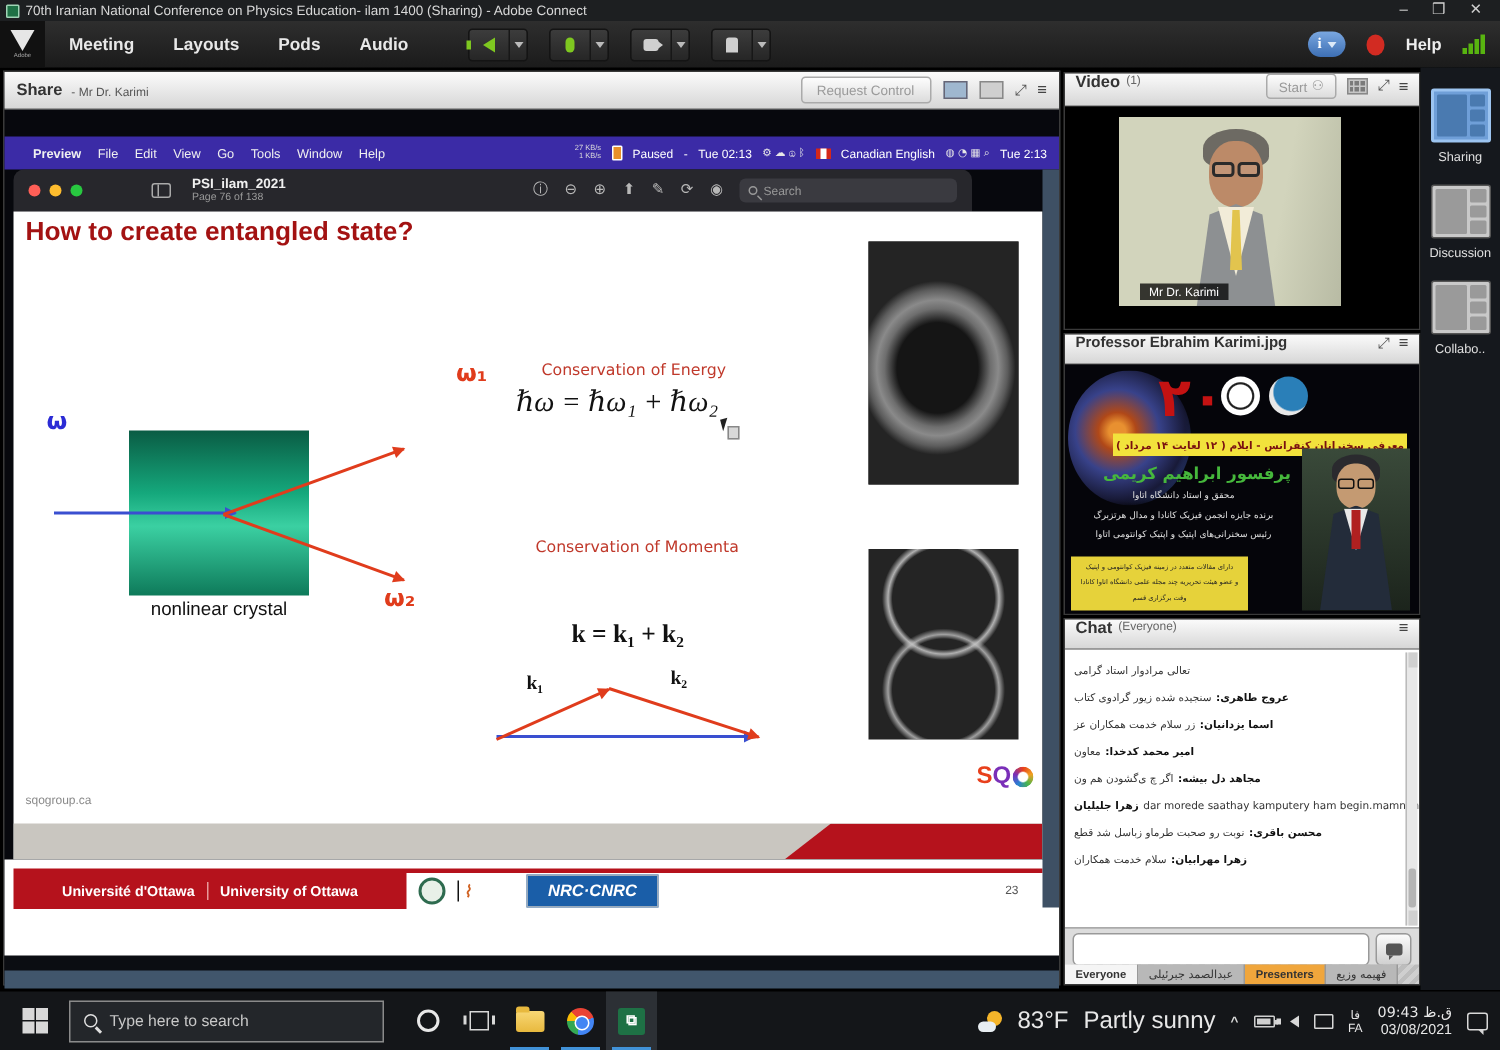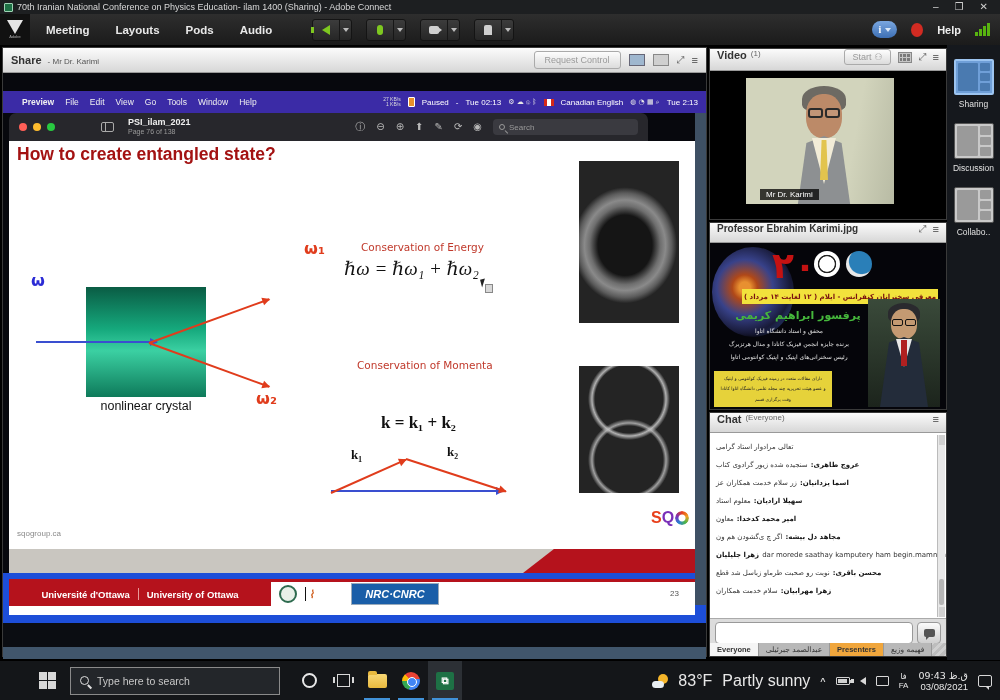--- a/index.html
+++ b/index.html
@@ -109,21 +109,21 @@
   .sqologo .s { color:#e8401c; } .sqologo .q { color:#7a2fb8; }
   .sqologo .o { width:14px; height:14px; border-radius:50%; margin-left:1px; background:conic-gradient(#e8401c,#f0a020,#4ab54a,#2a7fd4,#7a2fb8,#e8401c); -webkit-mask:radial-gradient(circle, transparent 0 3px, #000 4px); mask:radial-gradient(circle, transparent 0 3px, #000 4px); }
   .grayband { position:absolute; left:0; bottom:0; width:100%; height:24px; background:#c9c6c0; }
   .grayband::after { content:""; position:absolute; right:0; top:0; width:172px; height:100%; background:#b5121c; clip-path:polygon(18% 0,100% 0,100% 100%,0 100%); }
   .cursorico { position:absolute; left:472px; top:138px; width:12px; height:14px; }
   .cursorico .a { position:absolute; left:0; top:0; width:0; height:0; border-left:5px solid #222; border-bottom:8px solid transparent; transform:rotate(-15deg); }
   .cursorico .p { position:absolute; left:4px; top:5px; width:8px; height:9px; background:#d8d8d8; border:1px solid #888; }
 
   
   .belowslide { left:0; top:525px; width:703px; height:84px; background:#0b0d12; }
-  .navyband { position:absolute; left:0; top:0; width:100%; height:50px; background:#1d4ed8; }
+  .navyband { position:absolute; left:0; top:0; width:100%; height:64px; background:#ffffff; }
   .footpage { position:absolute; left:6px; top:6px; width:686px; height:36px; background:#fff; }
   .redline { position:absolute; left:0; top:0; width:100%; height:3px; background:#b5121c; }
   .redblock { position:absolute; left:0; top:3px; width:262px; height:24px; background:#b5121c; display:flex; align-items:center; justify-content:center; gap:8px; }
   .redblock span { color:#fff; font-size:9.5px; font-weight:bold; }
   .redblock .div { width:1px; height:12px; background:#e89a9a; }
   .greenlogo { position:absolute; left:270px; top:6px; width:18px; height:18px; border:2px solid #2e6b4f; border-radius:50%; background:#e8f0e8; }
   .wavelogo { position:absolute; left:296px; top:5px; width:36px; height:20px; display:flex; align-items:center; }
   .wavelogo i { display:block; width:1px; height:14px; background:#111; margin-right:3px; }
   .wavelogo .w { color:#d06020; font-size:11px; font-style:italic; font-weight:bold; letter-spacing:-1px; }
   .nrcbox { position:absolute; left:342px; top:4px; width:88px; height:22px; background:#1a5ea8; border:1px solid #9ab; color:#fff; display:flex; align-items:center; justify-content:center; font-size:11px; font-weight:bold; font-style:italic; }
@@ -194,21 +194,21 @@
 
   
   .laystrip { left:947px; top:45px; width:53px; height:615px; background:#15181d; display:flex; flex-direction:column; align-items:center; padding-top:14px; }
   .laythumb { width:40px; height:36px; background:#c9c9c9; border:1px solid #555; border-radius:2px; display:grid; grid-template-columns:2fr 1fr; gap:2px; padding:2px; }
   .laythumb i { background:#9a9a9a; border-radius:1px; }
   .laythumb.sel { background:#6f9fd8; border:2px solid #9cc4f0; }
   .laythumb.sel i { background:#4a7ab0; }
   .laylabel { color:#e0e0e0; font-size:8.5px; margin:4px 0 14px; }
 
   
-  .taskbar { left:0; top:660px; width:1000px; height:40px; background:#141619; border-top:1px solid #000; display:flex; align-items:center;padding-left:24px; }
+  .taskbar { left:0; top:660px; width:1000px; height:40px; background:#141619; border-top:1px solid #000; display:flex; align-items:center; }
   .startbtn-win { width:46px; height:40px; display:flex; align-items:center; justify-content:center; }
   .winlogo { display:grid; grid-template-columns:8px 8px; grid-template-rows:8px 8px; gap:1px; }
   .winlogo i { background:#d8d8d8; }
   .tsearch { width:210px; height:28px; background:#23262a; border:1px solid #8a8a8a; display:flex; align-items:center; gap:8px; padding:0 9px; }
   .tsearch .ph { color:#c8c8c8; font-size:10.5px; }
   .tmag { width:9px; height:9px; border:1.5px solid #e0e0e0; border-radius:50%; position:relative; flex:none; }
   .tmag::after { content:""; position:absolute; left:7px; top:7px; width:5px; height:1.5px; background:#e0e0e0; transform:rotate(45deg); transform-origin:left; }
   .tbicon { width:34px; height:40px; display:flex; align-items:center; justify-content:center; position:relative; }
   .cortana { width:15px; height:15px; border:2px solid #e8e8e8; border-radius:50%; }
   .taskview { width:13px; height:13px; border:1.5px solid #d8d8d8; position:relative; }
@@ -525,24 +525,20 @@
         </div>
       <div class="cmsg fa">
           <span>سنجیده شده زیور گرادوی کتاب</span>
           <b>:عروج طاهری</b>
         </div>
       <div class="cmsg fa">
           <span>زر سلام خدمت همکاران عز</span>
           <b>:اسما یزدانیان</b>
         </div>
       <div class="cmsg fa">
-          <span>معلوم استاد</span>
-          <b>:سهیلا ارادیان</b>
-        </div>
-      <div class="cmsg fa">
           <span>معاون</span>
           <b>:امیر محمد کدخدا</b>
         </div>
       <div class="cmsg fa">
           <span>اگر چ ی‌گشودن هم ون</span>
           <b>:مجاهد دل بیشه</b>
         </div>
       <div class="cmsg fa">
           <b>زهرا جلیلیان</b>
           <span>dar  morede saathay kamputery ham begin.mamnon</span>

